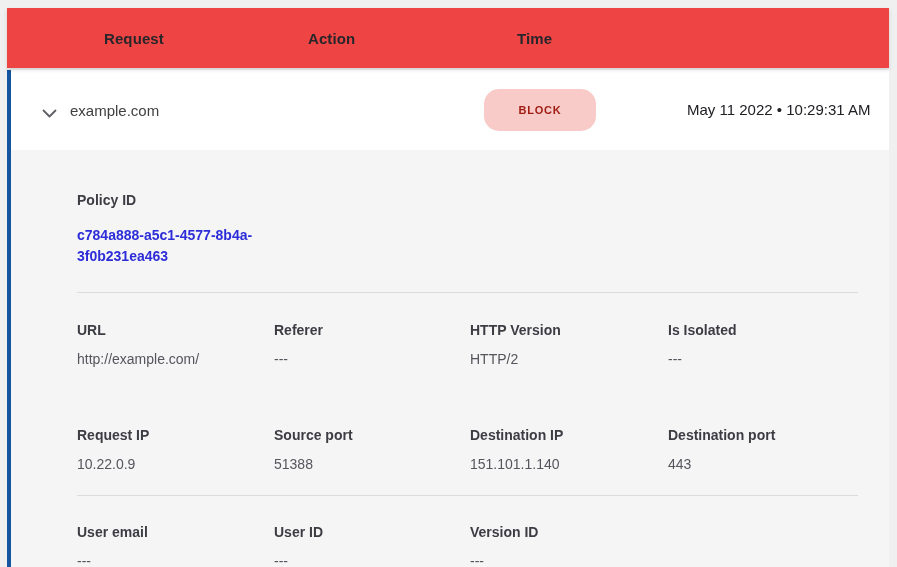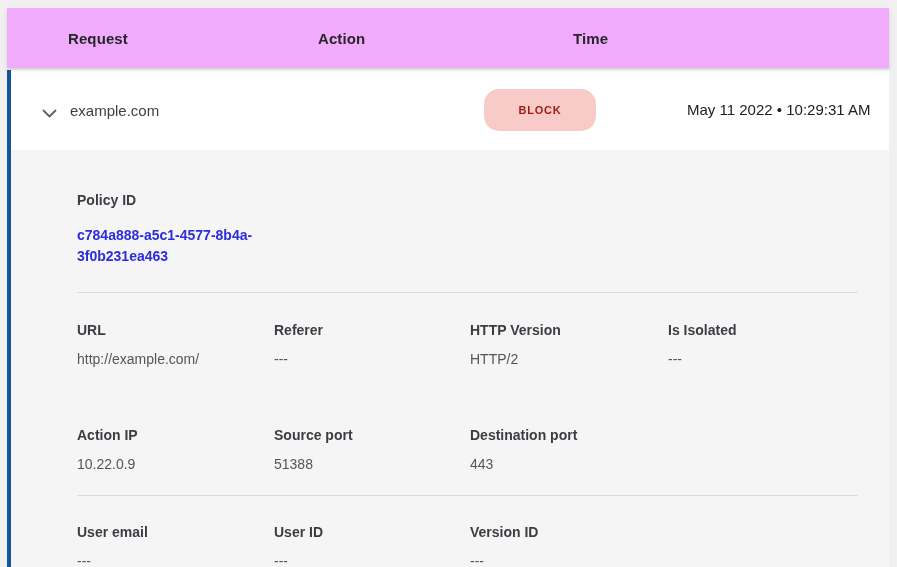--- a/index.html
+++ b/index.html
@@ -9,30 +9,29 @@
     font-family: "Liberation Sans", sans-serif;
     overflow: hidden;
   }
   .wrapper {
     margin: 8px 8px 0 7px;
     width: 882px;
   }
 
   
   .table-header {
-    background: #f0abfc;
+    background: #ef4444;
     height: 60px;
     display: grid;
     grid-template-columns: 204px 209px 206px 1fr;
     align-items: center;
-    padding-left: 61px;
+    padding-left: 97px;
     box-shadow: 0 2px 4px rgba(0,0,0,0.13);
     position: relative;
     z-index: 2;
-    gap: 46px;
   }
   .table-header .col-label {
     font-size: 15px;
     font-weight: bold;
     color: #26262b;
     letter-spacing: 0.1px;
   }
 
   
   .log-row {
@@ -168,28 +167,32 @@
       </div>
       <div>
         <div class="field-label">HTTP Version</div>
         <div class="field-value">HTTP/2</div>
       </div>
       <div>
         <div class="field-label">Is Isolated</div>
         <div class="field-value">---</div>
       </div>
       <div>
-        <div class="field-label">Action IP</div>
+        <div class="field-label">Request IP</div>
         <div class="field-value">10.22.0.9</div>
       </div>
       <div>
         <div class="field-label">Source port</div>
         <div class="field-value">51388</div>
       </div>
       <div>
+        <div class="field-label">Destination IP</div>
+        <div class="field-value">151.101.1.140</div>
+      </div>
+      <div>
         <div class="field-label">Destination port</div>
         <div class="field-value">443</div>
       </div>
     </div>
 
     <hr class="divider-2">
 
     <div class="fields-grid">
       <div>
         <div class="field-label">User email</div>

